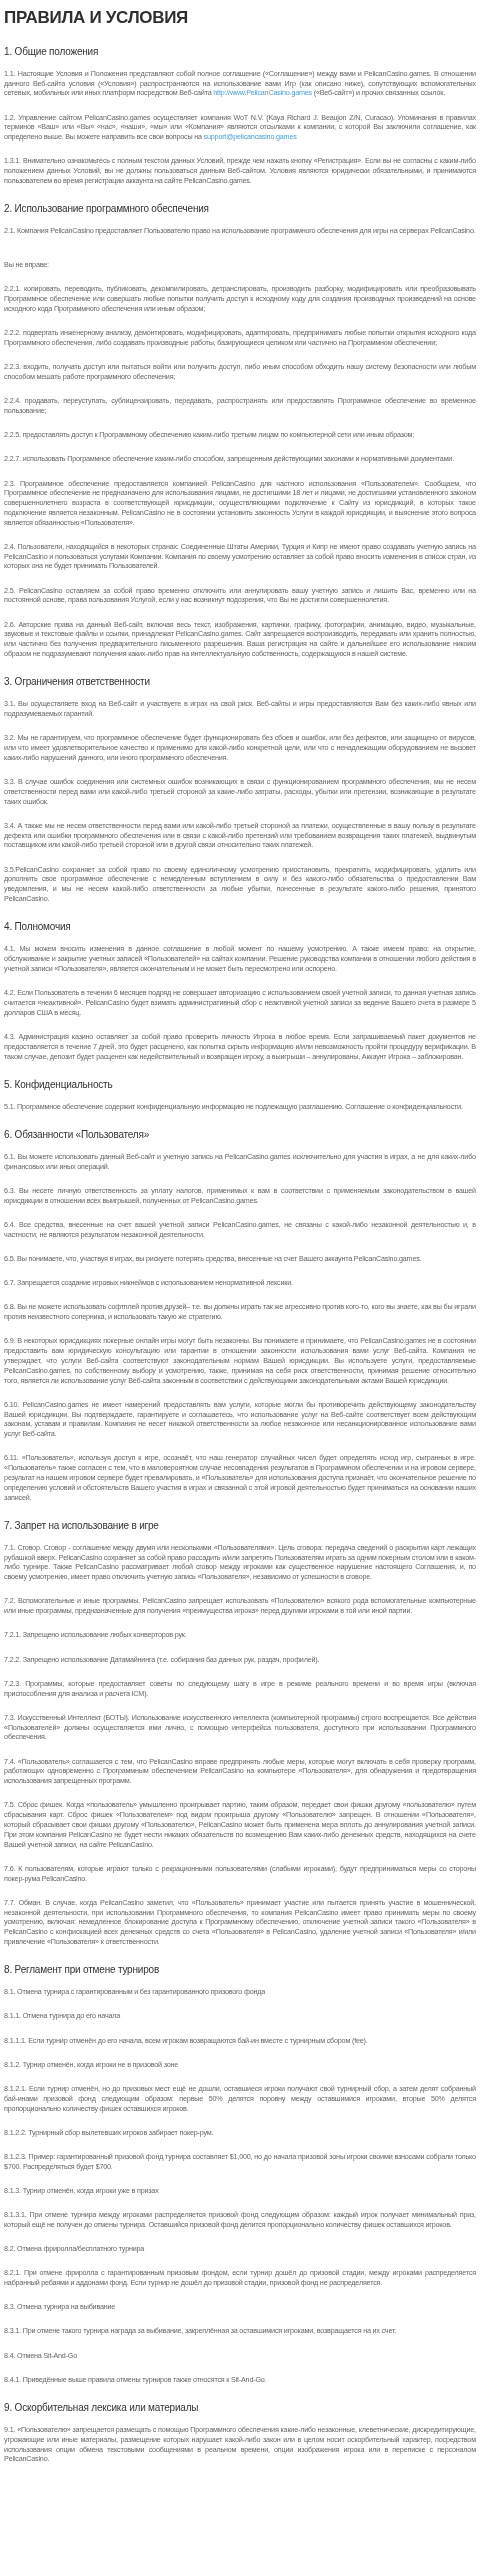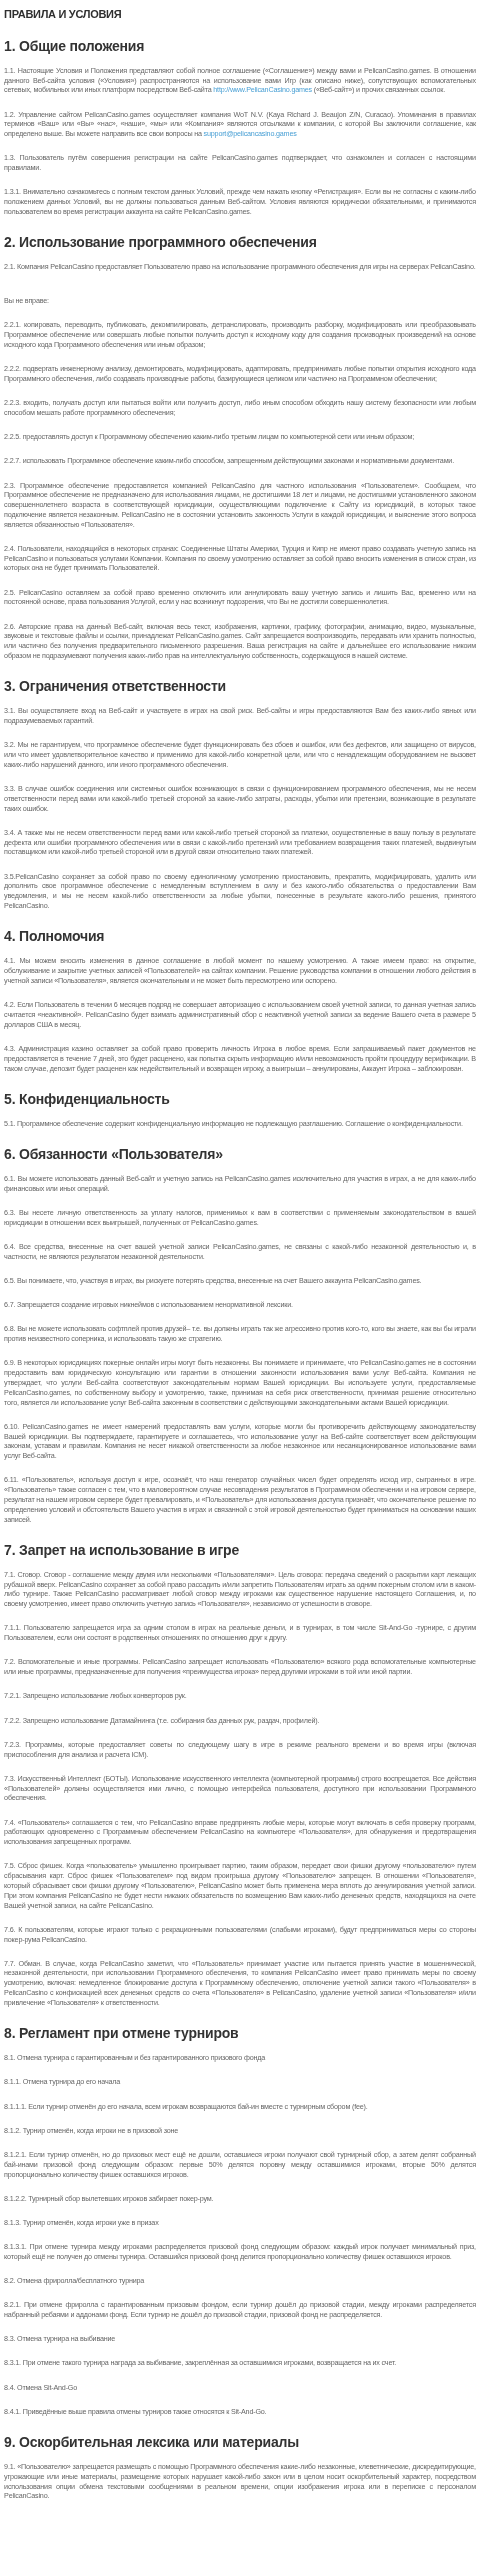--- a/index.html
+++ b/index.html
@@ -4,29 +4,29 @@
 <style>
   html, body { margin: 0; padding: 0; background: #ffffff; }
   body {
     width: 480px;
     font-family: "Liberation Sans", "DejaVu Sans", sans-serif;
     color: #666666;
     letter-spacing: -0.2px;
   }
   main { padding: 6.2px 4.1px 31px 4.1px; }
   h1 {
-    font-size: 11px;
+    font-size: 17px;
     font-weight: bold;
     color: #2f2f2f;
     margin: 2.1px 0 0 0;
     letter-spacing: -0.3px;
   }
   h2 {
-    font-size: 14px;
-    font-weight: bold;
+    font-size: 10px;
+    font-weight: normal;
     color: #333333;
     margin: 17.5px 0 4.1px 0;
     letter-spacing: -0.2px;
   }
   p {
     font-size: 7.2px;
     line-height: 9.8px;
     margin: 0 0 14.4px 0;
     text-align: justify;
   }
@@ -35,28 +35,28 @@
 </style>
 </head>
 <body>
 
 <main>
   <h1>ПРАВИЛА И УСЛОВИЯ</h1>
   <div id="sections">
       <h2>1. Общие положения</h2>
       <p><span>1.1. Настоящие Условия и Положения представляют собой полное соглашение («Соглашение») между вами и PelicanCasino.games. В отношении данного Веб-сайта условия («Условия») распространяются на использование вами Игр (как описано ниже), сопутствующих вспомогательных сетевых, мобильных или иных платформ посредством Веб-сайта </span><a class="lnk" href="#">http://www.PelicanCasino.games</a><span> («Веб-сайт») и прочих связанных ссылок.</span></p>
       <p><span>1.2. Управление сайтом PelicanCasino.games осуществляет компания WoT N.V. (Kaya Richard J. Beaujon Z/N, Curacao). Упоминания в правилах терминов «Ваш» или «Вы» «нас», «наши», «мы» или «Компания» являются отсылками к компании, с которой Вы заключили соглашение, как определено выше. Вы можете направить все свои вопросы на </span><a class="lnk" href="#">support@pelicancasino.games</a></p>
-      <p><span>1.3. Пользователь путём совершения регистрации на сайте PelicanCasino.games подтверждает, что ознакомлен и согласен с настоящими правилами.</span></p>
       <p><span>1.3.1. Внимательно ознакомьтесь с полным текстом данных Условий, прежде чем нажать кнопку «Регистрация». Если вы не согласны с каким-либо положением данных Условий, вы не должны пользоваться данным Веб-сайтом. Условия являются юридически обязательными, и принимаются пользователем во время регистрации аккаунта на сайте PelicanCasino.games.</span></p>
       <h2>2. Использование программного обеспечения</h2>
       <p><span>2.1. Компания PelicanCasino предоставляет Пользователю право на использование программного обеспечения для игры на серверах PelicanCasino.</span></p>
       <p><br><span>Вы не вправе:</span></p>
       <p><span>2.2.1. копировать, переводить, публиковать, декомпилировать, детранслировать, производить разборку, модифицировать или преобразовывать Программное обеспечение или совершать любые попытки получить доступ к исходному коду для создания производных произведений на основе исходного кода Программного обеспечения или иным образом;</span></p>
       <p><span>2.2.2. подвергать инженерному анализу, демонтировать, модифицировать, адаптировать, предпринимать любые попытки открытия исходного кода Программного обеспечения, либо создавать производные работы, базирующиеся целиком или частично на Программном обеспечении;</span></p>
       <p><span>2.2.3. входить, получать доступ или пытаться войти или получить доступ, либо иным способом обходить нашу систему безопасности или любым способом мешать работе программного обеспечения;</span></p>
+      <p><span>2.2.4. продавать, переуступать, сублицензировать, передавать, распространять или предоставлять Программное обеспечение во временное пользование;</span></p>
       <p><span>2.2.5. предоставлять доступ к Программному обеспечению каким-либо третьим лицам по компьютерной сети или иным образом;</span></p>
       <p><span>2.2.7. использовать Программное обеспечение каким-либо способом, запрещенным действующими законами и нормативными документами.</span></p>
       <p><span>2.3. Программное обеспечение предоставляется компанией PelicanCasino для частного использования «Пользователем». Сообщаем, что Программное обеспечение не предназначено для использования лицами, не достигшими 18 лет и лицами, не достигшими установленного законом совершеннолетнего возраста в соответствующей юрисдикции, осуществляющими подключение к Сайту из юрисдикций, в которых такое подключение является незаконным. PelicanCasino не в состоянии установить законность Услуги в каждой юрисдикции, и выяснение этого вопроса является обязанностью «Пользователя».</span></p>
       <p><span>2.4. Пользователи, находящийся в некоторых странах: Соединенные Штаты Америки, Турция и Кипр не имеют право создавать учетную запись на PelicanCasino и пользоваться услугами Компании. Компания по своему усмотрению оставляет за собой право вносить изменения в список стран, из которых она не будет принимать Пользователей.</span></p>
       <p><span>2.5. PelicanCasino оставляем за собой право временно отключить или аннулировать вашу учетную запись и лишить Вас, временно или на постоянной основе, права пользования Услугой, если у нас возникнут подозрения, что Вы не достигли совершеннолетия.</span></p>
       <p><span>2.6. Авторские права на данный Веб-сайт, включая весь текст, изображения, картинки, графику, фотографии, анимацию, видео, музыкальные, звуковые и текстовые файлы и ссылки, принадлежат PelicanCasino.games. Сайт запрещается воспроизводить, передавать или хранить полностью, или частично без получения предварительного письменного разрешения. Ваша регистрация на сайте и дальнейшее его использование никоим образом не подразумевают получения каких-либо прав на интеллектуальную собственность, содержащуюся в нашей системе.</span></p>
       <h2>3. Ограничения ответственности</h2>
       <p><span>3.1. Вы осуществляете вход на Веб-сайт и участвуете в играх на свой риск. Веб-сайты и игры предоставляются Вам без каких-либо явных или подразумеваемых гарантий.</span></p>
       <p><span>3.2. Мы не гарантируем, что программное обеспечение будет функционировать без сбоев и ошибок, или без дефектов, или защищено от вирусов, или что имеет удовлетворительное качество и применимо для какой-либо конкретной цели, или что с ненадлежащим оборудованием не вызовет каких-либо нарушений данного, или иного программного обеспечения.</span></p>
       <p><span>3.3. В случае ошибок соединения или системных ошибок возникающих в связи с функционированием программного обеспечения, мы не несем ответственности перед вами или какой-либо третьей стороной за какие-либо затраты, расходы, убытки или претензии, возникающие в результате таких ошибок.</span></p>
@@ -73,37 +73,37 @@
       <p><span>6.3. Вы несете личную ответственность за уплату налогов, применимых к вам в соответствии с применяемым законодательством в вашей юрисдикции в отношении всех выигрышей, полученных от PelicanCasino.games.</span></p>
       <p><span>6.4. Все средства, внесенные на счет вашей учетной записи PelicanCasino.games, не связаны с какой-либо незаконной деятельностью и, в частности, не являются результатом незаконной деятельности.</span></p>
       <p><span>6.5. Вы понимаете, что, участвуя в играх, вы рискуете потерять средства, внесенные на счет Вашего аккаунта PelicanCasino.games.</span></p>
       <p><span>6.7. Запрещается создание игровых никнеймов с использованием ненормативной лексики.</span></p>
       <p><span>6.8. Вы не можете использовать софтплей против друзей– т.е. вы должны играть так же агрессивно против кого-то, кого вы знаете, как вы бы играли против неизвестного соперника, и использовать такую же стратегию.</span></p>
       <p><span>6.9. В некоторых юрисдикциях покерные онлайн игры могут быть незаконны. Вы понимаете и принимаете, что PelicanCasino.games не в состоянии предоставить вам юридическую консультацию или гарантии в отношении законности использования вами услуг Веб-сайта. Компания не утверждает, что услуги Веб-сайта соответствуют законодательным нормам Вашей юрисдикции. Вы используете услуги, предоставляемые PelicanCasino.games, по собственному выбору и усмотрению, также, принимая на себя риск ответственности, принимая решение относительно того, является ли использование услуг Веб-сайта законным в соответствии с действующими законодательными актами Вашей юрисдикции.</span></p>
       <p><span>6.10. PelicanCasino.games не имеет намерений предоставлять вам услуги, которые могли бы противоречить действующему законодательству Вашей юрисдикции. Вы подтверждаете, гарантируете и соглашаетесь, что использование услуг на Веб-сайте соответствует всем действующим законам, уставам и правилам. Компания не несет никакой ответственности за любое незаконное или несанкционированное использование вами услуг Веб-сайта.</span></p>
       <p><span>6.11. «Пользователь», используя доступ к игре, осознаёт, что наш генератор случайных чисел будет определять исход игр, сыгранных в игре. «Пользователь» также согласен с тем, что в маловероятном случае несовпадения результатов в Программном обеспечении и на игровом сервере, результат на нашем игровом сервере будет превалировать, и «Пользователь» для использования доступа признаёт, что окончательное решение по определению условий и обстоятельств Вашего участия в играх и связанной с этой игровой деятельностью будет приниматься на основании наших записей.</span></p>
       <h2>7. Запрет на использование в игре</h2>
       <p><span>7.1. Сговор. Сговор - соглашение между двумя или несколькими «Пользователями». Цель сговора: передача сведений о раскрытии карт лежащих рубашкой вверх. PelicanCasino сохраняет за собой право рассадить и/или запретить Пользователям играть за одним покерным столом или в каком-либо турнире. Также PelicanCasino рассматривает любой сговор между игроками как существенное нарушение настоящего Соглашения, и, по своему усмотрению, имеет право отключить учетную запись «Пользователя», независимо от успешности в сговоре.</span></p>
-      <p><span>7.1.1. Пользователю запрещается игра за одним столом в играх на реальные деньги, и в турнирах, в том числе Sit-And-Go -турнире, с другим Пользователем, если они состоят в родственных отношениях по отношению друг к другу.</span></p>
       <p><span>7.2. Вспомогательные и иные программы. PelicanCasino запрещает использовать «Пользователю» всякого рода вспомогательные компьютерные или иные программы, предназначенные для получения «преимущества игрока» перед другими игроками в той или иной партии.</span></p>
       <p><span>7.2.1. Запрещено использование любых конверторов рук.</span></p>
       <p><span>7.2.2. Запрещено использование Датамайнинга (т.е. собирания баз данных рук, раздач, профилей).</span></p>
       <p><span>7.2.3. Программы, которые предоставляет советы по следующему шагу в игре в режиме реального времени и во время игры (включая приспособления для анализа и расчета ICM).</span></p>
       <p><span>7.3. Искусственный Интеллект (БОТЫ). Использование искусственного интеллекта (компьютерной программы) строго воспрещается. Все действия «Пользователей» должны осуществляется ими лично, с помощью интерфейса пользователя, доступного при использовании Программного обеспечения.</span></p>
       <p><span>7.4. «Пользователь» соглашается с тем, что PelicanCasino вправе предпринять любые меры, которые могут включать в себя проверку программ, работающих одновременно с Программным обеспечением PelicanCasino на компьютере «Пользователя», для обнаружения и предотвращения использования запрещенных программ.</span></p>
       <p><span>7.5. Сброс фишек. Когда «пользователь» умышленно проигрывает партию, таким образом, передает свои фишки другому «пользователю» путем сбрасывания карт. Сброс фишек «Пользователем» под видом проигрыша другому «Пользователю» запрещен. В отношении «Пользователя», который сбрасывает свои фишки другому «Пользователю», PelicanCasino может быть применена мера вплоть до аннулирования учетной записи. При этом компания PelicanCasino не будет нести никаких обязательств по возмещению Вам каких-либо денежных средств, находящихся на счете Вашей учетной записи, на сайте PelicanCasino.</span></p>
       <p><span>7.6. К пользователям, которые играют только с рекрационными пользователями (слабыми игроками), будут предприниматься меры со стороны покер-рума PelicanCasino.</span></p>
       <p><span>7.7. Обман. В случае, когда PelicanCasino заметил, что «Пользователь» принимает участие или пытается принять участие в мошеннической, незаконной деятельности, при использовании Программного обеспечения, то компания PelicanCasino имеет право принимать меры по своему усмотрению, включая: немедленное блокирование доступа к Программному обеспечению, отключение учетной записи такого «Пользователя» в PelicanCasino с конфискацией всех денежных средств со счета «Пользователя» в PelicanCasino, удаление учетной записи «Пользователя» и/или привлечение «Пользователя» к ответственности.</span></p>
       <h2>8. Регламент при отмене турниров</h2>
       <p><span>8.1. Отмена турнира с гарантированным и без гарантированного призового фонда</span></p>
       <p><span>8.1.1. Отмена турнира до его начала</span></p>
       <p><span>8.1.1.1. Если турнир отменён до его начала, всем игрокам возвращаются бай-ин вместе с турнирным сбором (fee).</span></p>
       <p><span>8.1.2. Турнир отменён, когда игроки не в призовой зоне</span></p>
       <p><span>8.1.2.1. Если турнир отменён, но до призовых мест ещё не дошли, оставшиеся игроки получают свой турнирный сбор, а затем делят собранный бай-инами призовой фонд следующим образом: первые 50% делятся поровну между оставшимися игроками, вторые 50% делятся пропорционально количеству фишек оставшихся игроков.</span></p>
       <p><span>8.1.2.2. Турнирный сбор вылетевших игроков забирает покер-рум.</span></p>
+      <p><span>8.1.2.3. Пример: гарантированный призовой фонд турнира составляет $1,000, но до начала призовой зоны игроки своими взносами собрали только $700. Распределяться будет $700.</span></p>
       <p><span>8.1.3. Турнир отменён, когда игроки уже в призах</span></p>
       <p><span>8.1.3.1. При отмене турнира между игроками распределяется призовой фонд следующим образом: каждый игрок получает минимальный приз, который ещё не получен до отмены турнира. Оставшийся призовой фонд делится пропорционально количеству фишек оставшихся игроков.</span></p>
       <p><span>8.2. Отмена фриролла/бесплатного турнира</span></p>
       <p><span>8.2.1. При отмене фриролла с гарантированным призовым фондом, если турнир дошёл до призовой стадии, между игроками распределяется набранный ребаями и аддонами фонд. Если турнир не дошёл до призовой стадии, призовой фонд не распределяется.</span></p>
       <p><span>8.3. Отмена турнира на выбивание</span></p>
       <p><span>8.3.1. При отмене такого турнира награда за выбивание, закреплённая за оставшимися игроками, возвращается на их счет.</span></p>
       <p><span>8.4. Отмена Sit-And-Go</span></p>
       <p><span>8.4.1. Приведённые выше правила отмены турниров также относятся к Sit-And-Go.</span></p>
       <h2>9. Оскорбительная лексика или материалы</h2>
       <p><span>9.1. «Пользователю» запрещается размещать с помощью Программного обеспечения какие-либо незаконные, клеветнические, дискредитирующие, угрожающие или иные материалы, размещение которых нарушает какой-либо закон или в целом носит оскорбительный характер, посредством использования опции обмена текстовыми сообщениями в реальном времени, опции изображения игрока или в переписке с персоналом PelicanCasino.</span></p>

